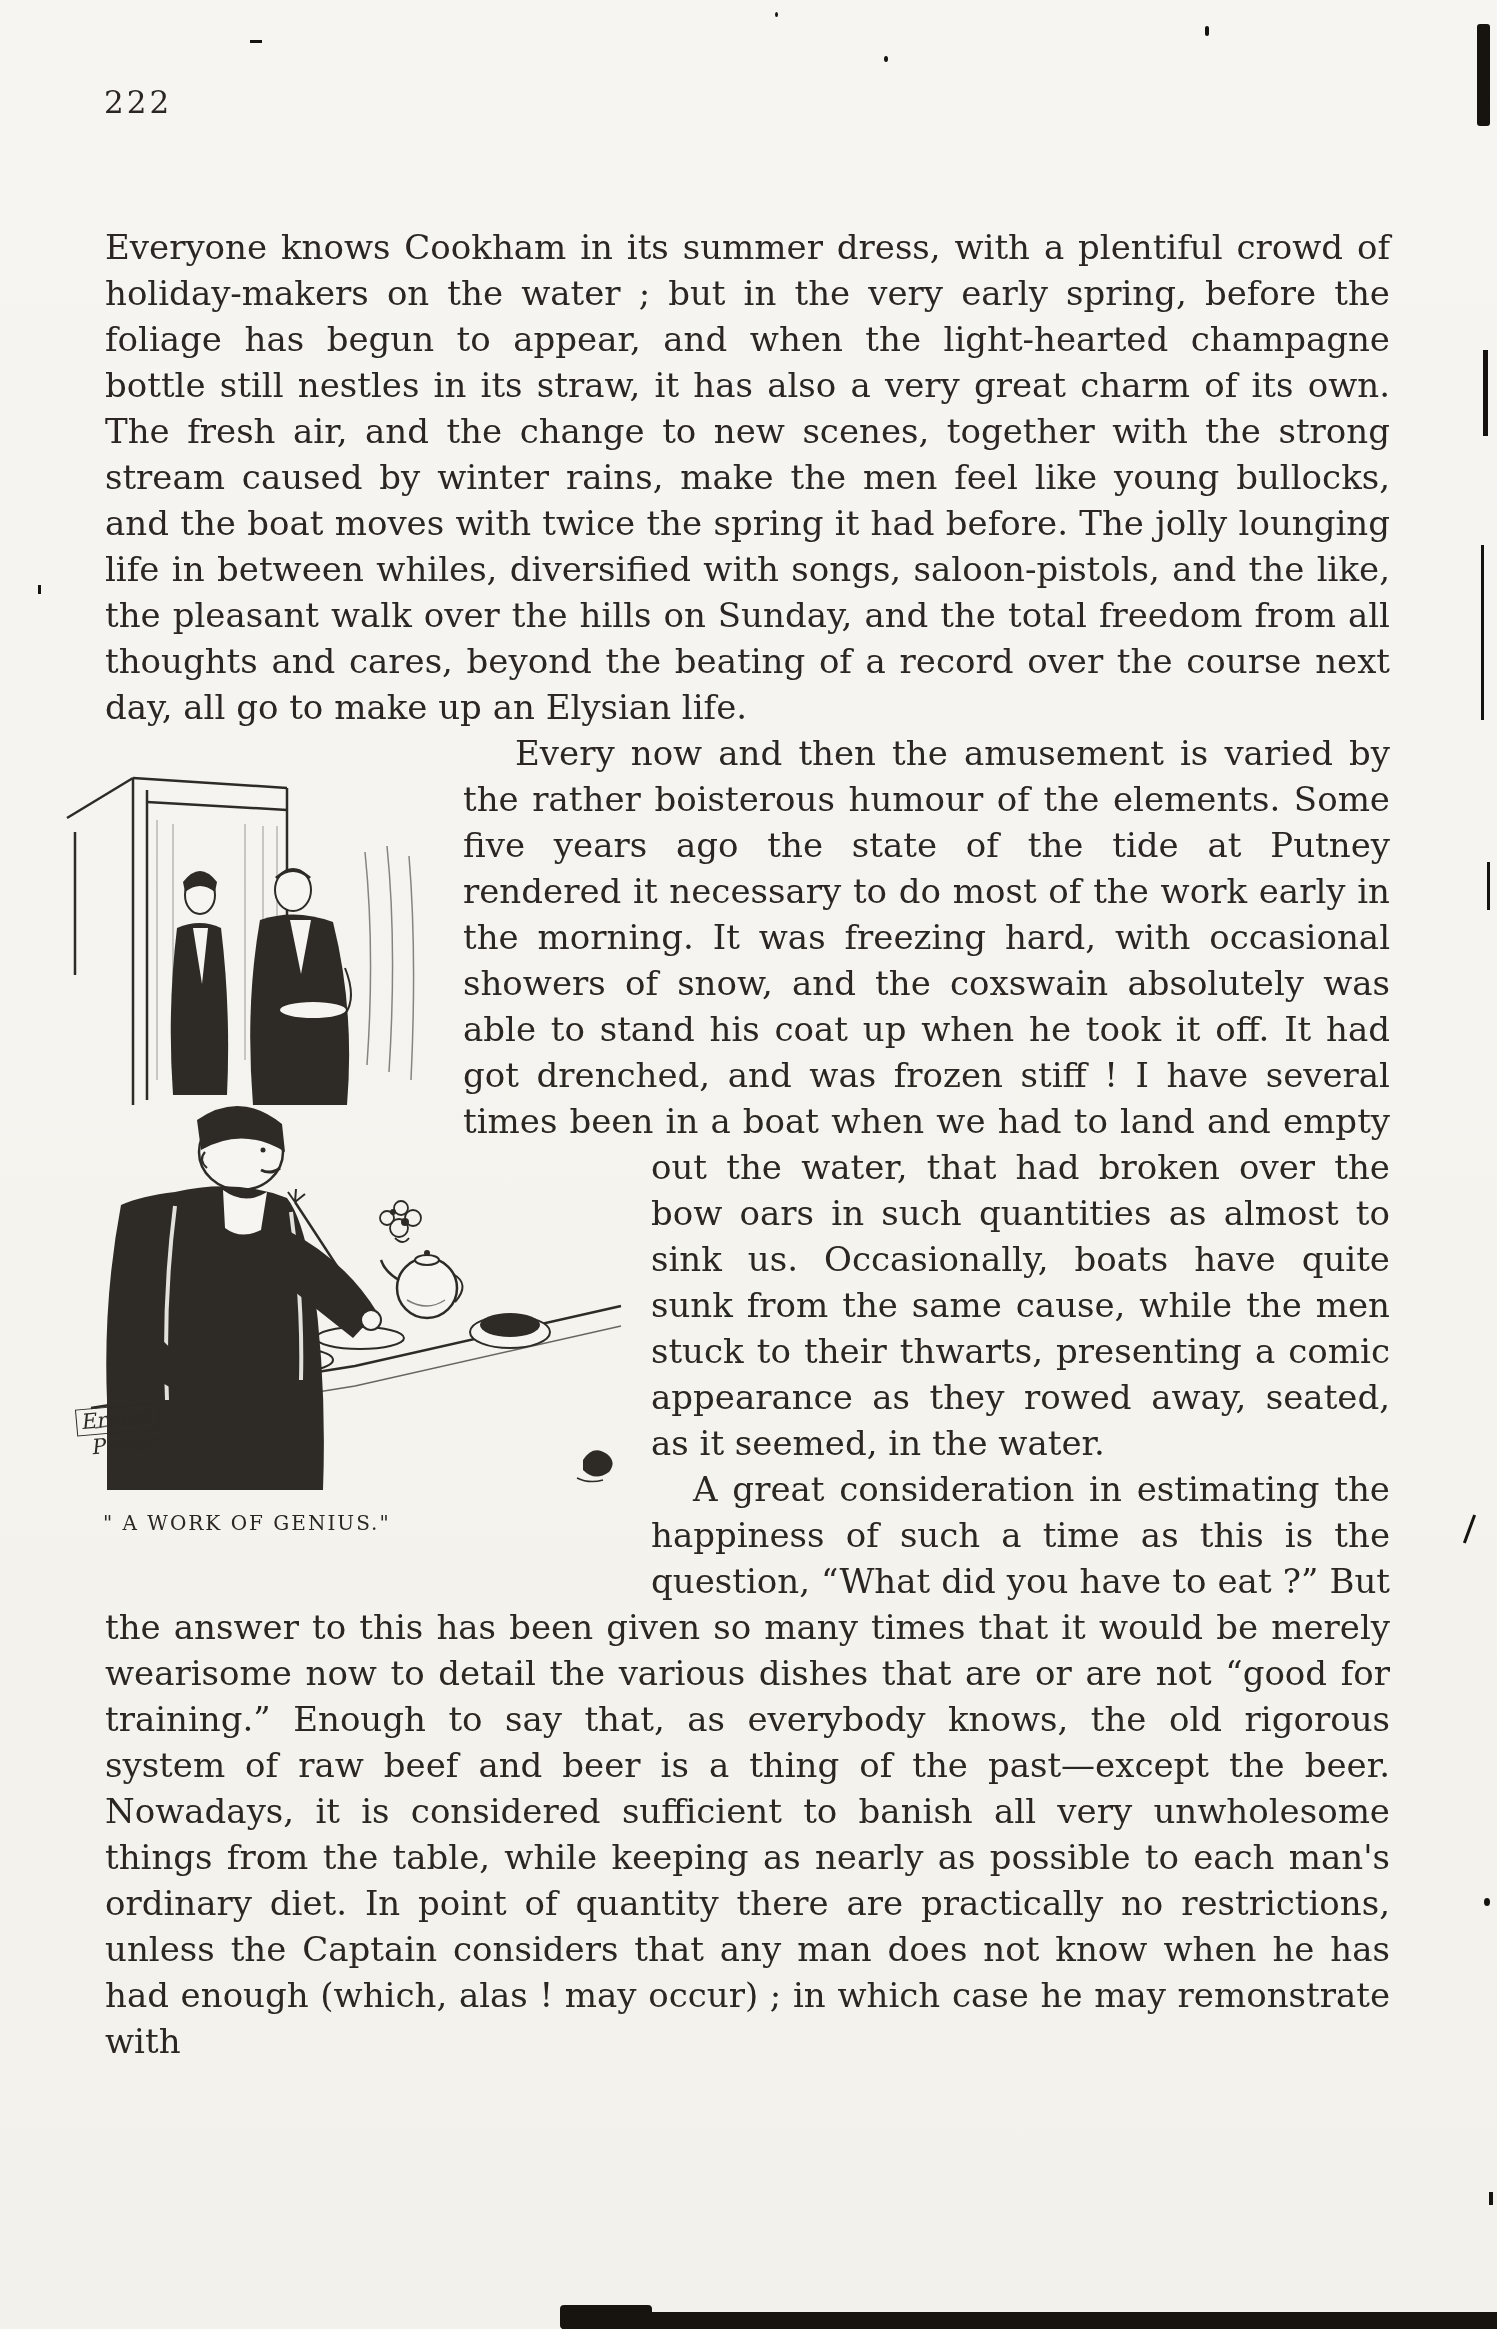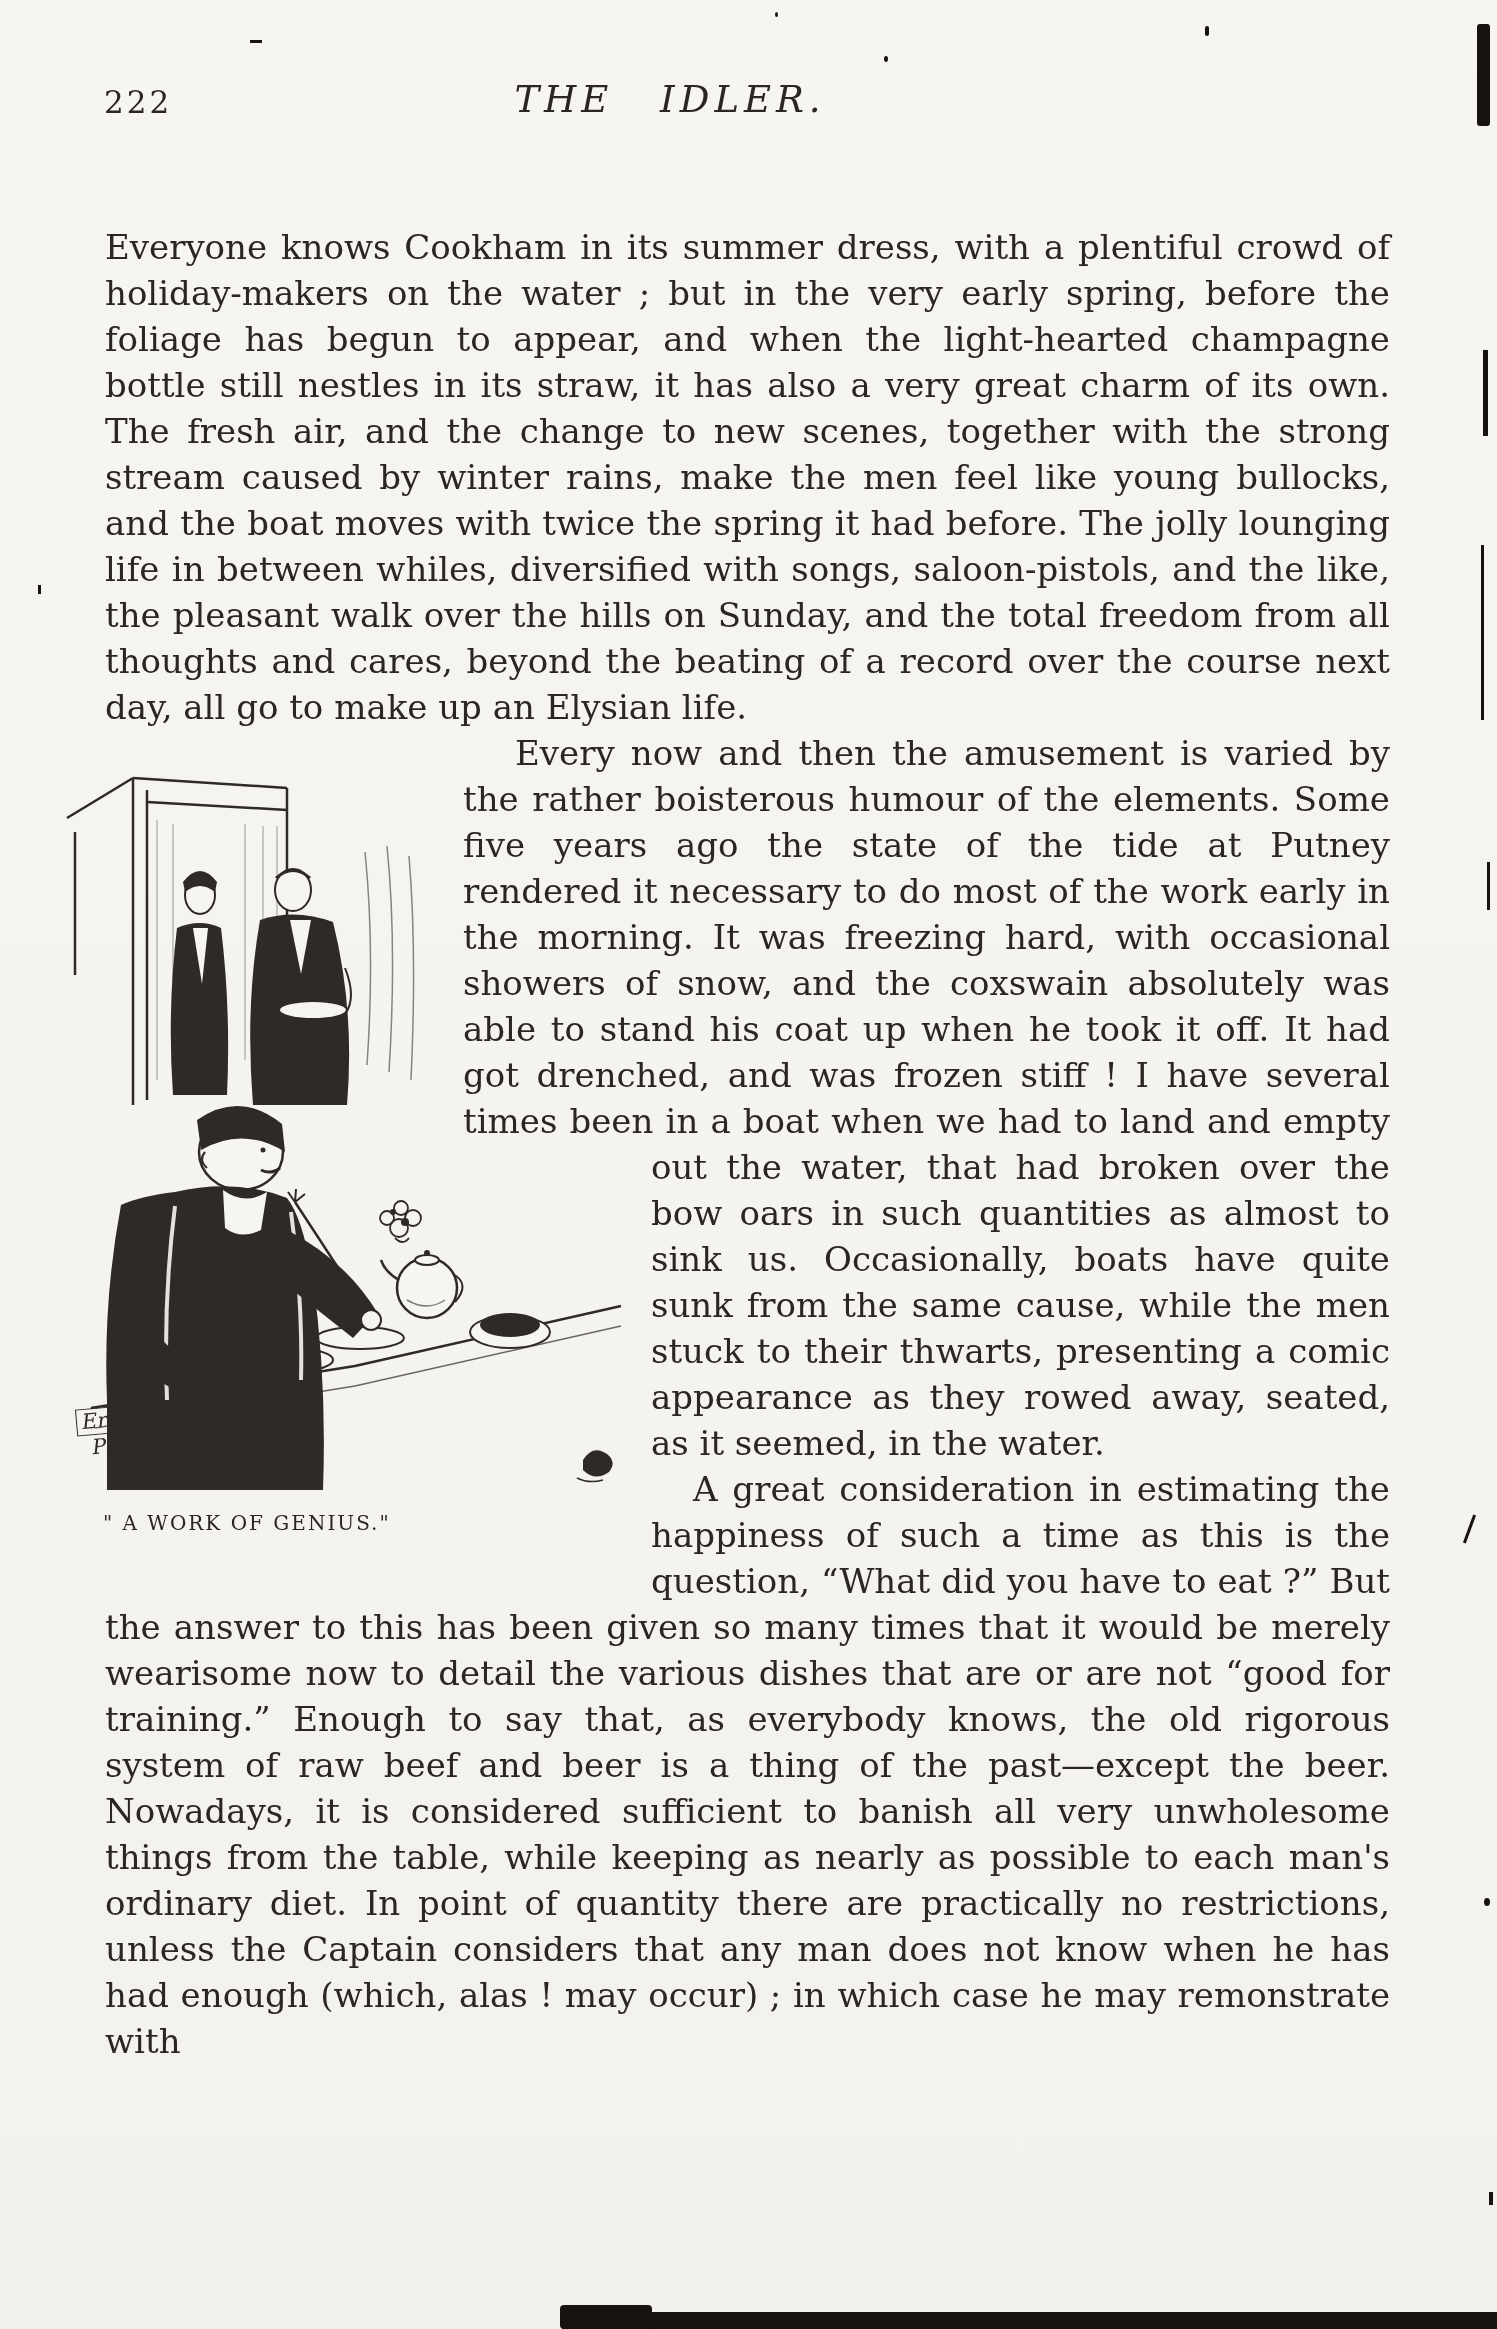--- a/index.html
+++ b/index.html
@@ -118,21 +118,20 @@
   .speck3 { left: 250px;  top: 40px;   width: 12px; height: 3px; }
   .speck4 { left: 38px;   top: 585px;  width: 3px;  height: 9px; }
   .speck5 { left: 775px;  top: 12px;   width: 3px;  height: 5px;  border-radius: 50%; }
 </style>
 </head>
 <body>
 
 <div class="page">
 
   <div class="page-number">222</div>
-  <div class="page-header">THE IDLER.</div>
 
   <div class="content">
     <p class="p1">Everyone knows Cookham in its summer dress, with a plentiful crowd of holiday-makers on the water&nbsp;; but in the very early spring, before the foliage has begun to appear, and when the light-hearted champagne bottle still nestles in its straw, it has also a very great charm of its own. The fresh air, and the change to new scenes, together with the strong stream caused by winter rains, make the men feel like young bullocks, and the boat moves with twice the spring it had before. The jolly lounging life in between whiles, diversified with songs, saloon-pistols, and the like, the pleasant walk over the hills on Sunday, and the total freedom from all thoughts and cares, beyond the beating of a record over the course next day, all go to make up an Elysian life.</p>
 
     <div class="float-a">
       <div class="illustration">
         <svg width="580" height="730" viewBox="0 0 580 730">
 
           <g stroke="#2e2a25" stroke-width="2.5" fill="none">
             <path d="M78 18 L78 345"></path>

